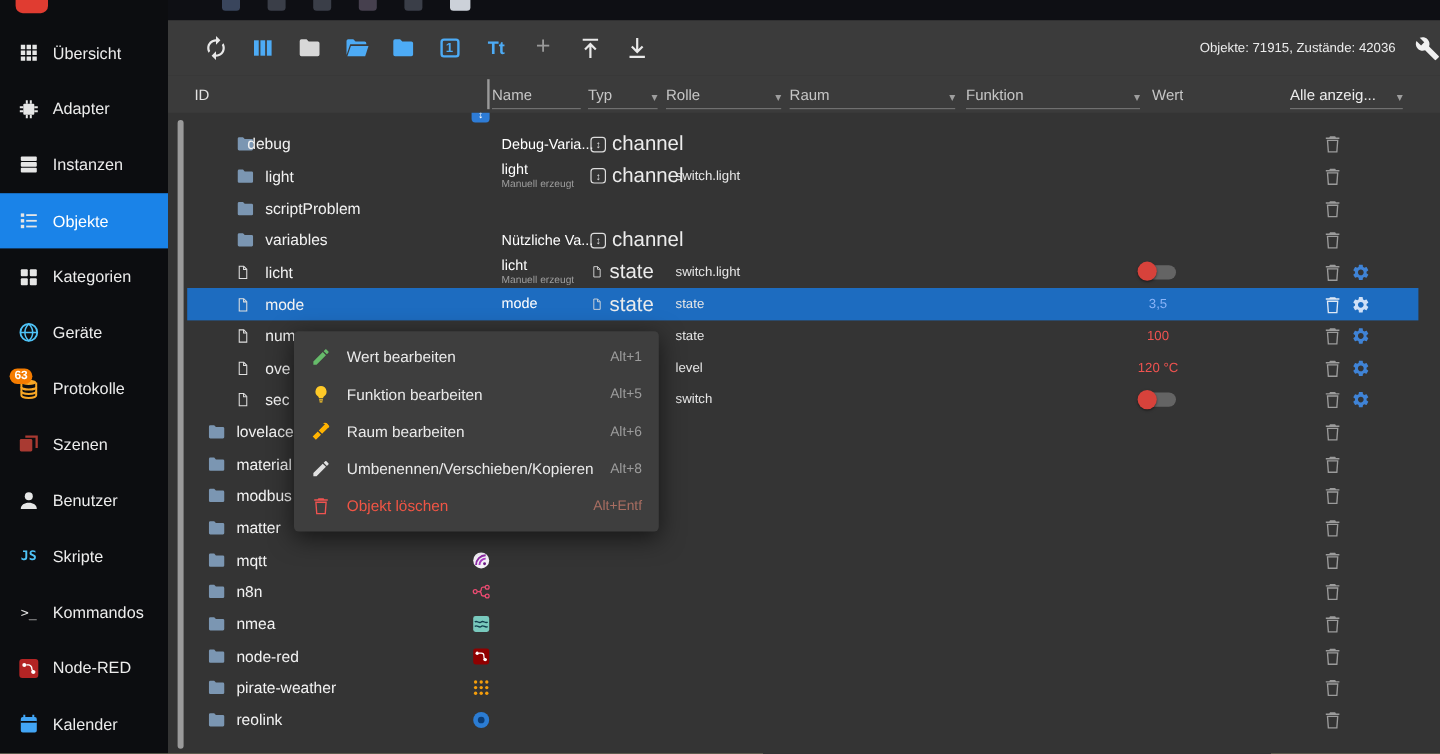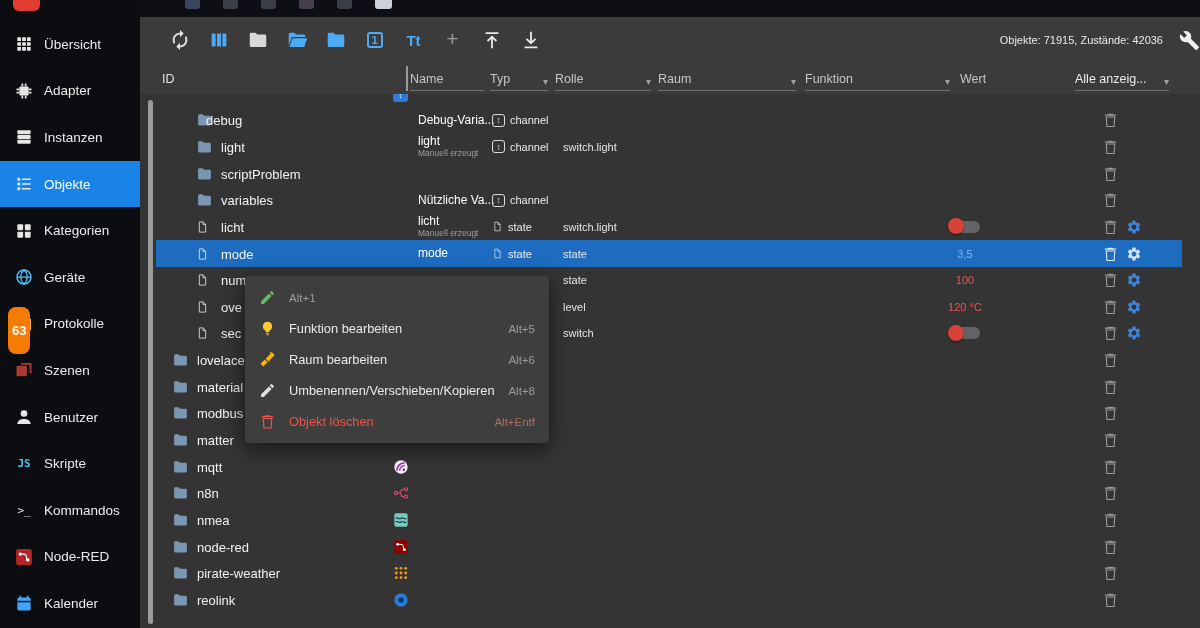--- a/index.html
+++ b/index.html
@@ -10,21 +10,21 @@
   .tic{font-family:"DejaVu Sans Mono",monospace;font-size:11px;display:flex;align-items:center;justify-content:center;width:100%;height:100%}
 
   
   .sidebar{position:absolute;left:0;top:0;bottom:0;width:140px;background:#0c0d10;z-index:40}
   .logo{position:absolute;top:-6px;left:13px;width:27px;height:17px;background:#e03c31;border-radius:6px;cursor:pointer}
   .side-nav{position:absolute;top:21px;left:0;right:0}
   .side-item{position:relative;height:46.6px;display:flex;align-items:center;padding-left:14px;gap:10px;cursor:pointer;font-size:13.5px;color:#ececec}
   .side-item.active{background:#1a83e8;color:#fff}
   .sicon{width:20px;height:20px;flex:none;display:flex;align-items:center;justify-content:center}
   .slabel{white-space:nowrap}
-  .badge{position:absolute;left:8px;top:6px;background:#f57c00;color:#fff;font-size:13px;font-weight:bold;padding:18px 4px;border-radius:8px;z-index:2;line-height:11px}
+  .badge{position:absolute;left:8px;top:6px;background:#f57c00;color:#fff;font-size:10px;font-weight:bold;padding:1px 4px;border-radius:8px;z-index:2;line-height:11px}
 
   
   .main{position:absolute;left:140px;right:0;top:0;bottom:0;background:#343434}
   .topstrip{position:absolute;top:0;left:0;right:0;height:17px;background:#0e0f14;display:flex;gap:23px;padding-left:45px;overflow:hidden;align-items:flex-start}
   .ghost{width:15px;height:12px;margin-top:-3px;background:#3a3e48;border-radius:3px;cursor:pointer}
   .ghost.g0{background:#39455c}.ghost.g3{background:#46404e}.ghost.g5{background:#ccd1d9;width:17px}
 
   .toolbar{position:absolute;top:17px;left:0;right:0;height:46px;background:#3b3b3b;display:flex;align-items:center}
   .tb-left{display:flex;align-items:center;gap:14px;padding-left:27px}
   .tb-btn{width:25px;height:25px;display:flex;align-items:center;justify-content:center;cursor:pointer}
@@ -59,21 +59,21 @@
   .cicon.folder{width:17px;height:17px;color:#7b96b2}
   .cicon.file{width:13px;height:16px;color:#e0e0e0}
   .cid{top:50%;transform:translateY(-50%);font-size:13px;color:#f2f2f2;white-space:nowrap}
   .aicon{left:253px;top:50%;transform:translateY(-50%);width:16px;height:16px}
   .cname{left:278px;width:76px;top:0;bottom:0;display:flex;flex-direction:column;justify-content:center;overflow:hidden}
   .nm{font-size:12px;color:#fff;line-height:13px;white-space:nowrap}
   .nsub{font-size:8.5px;color:#9e9e9e;line-height:10px;white-space:nowrap}
   .ctyp{left:352px;top:0;bottom:0;display:flex;align-items:center;gap:5px}
   .chanchip{width:13px;height:13px;border:1.4px solid #ddd;border-radius:3px;color:#ddd;font-size:8.5px;display:flex;align-items:center;justify-content:center;flex:none}
   .stateic{width:11px;height:13px;display:flex;color:#ddd;flex:none}
-  .typtext{font-size:11px;color:#ececec}
+  .typtext{font-size:17px;color:#ececec}
   .crolle{left:423px;top:50%;transform:translateY(-50%);font-size:11px;color:#e6e6e6;white-space:nowrap}
   .cwert{left:790px;width:70px;top:0;bottom:0;display:flex;align-items:center;justify-content:center}
   .vtext{font-size:11px}
   .sw{position:relative;width:30px;height:12px;border-radius:7px;background:#646464;display:inline-block}
   .knob{position:absolute;left:-2px;top:-2.5px;width:16px;height:16px;border-radius:50%;background:#d7423b;box-shadow:0 1px 2px rgba(0,0,0,.5)}
   .rtrash{left:962px;top:50%;transform:translateY(-50%);width:17px;height:17px;color:#9b9b9b}
   .rgear{left:986px;top:50%;transform:translateY(-50%);width:16px;height:16px;color:#3f83d6}
   .row.selected .rtrash{color:#dfe9f5}
   .row.selected .rgear{color:#cfe0f7}
 
@@ -764,20 +764,21 @@
           </span>
         </div>
       </div>
     <div class="ctx" id="ctxmenu">
  <div class="ctx-item">
    <span class="micon" style="color:#66bb6a">
             <svg class="ic" viewBox="0 0 24 24" fill="currentColor" aria-hidden="true">
               <path d="M3 17.25V21h3.75L17.81 9.94l-3.75-3.75L3 17.25zM20.71 7.04c.39-.39.39-1.02 0-1.41l-2.34-2.34c-.39-.39-1.02-.39-1.41 0l-1.83 1.83 3.75 3.75 1.83-1.83z"></path>
             </svg>
           </span>
+   <span class="mlabel">Wert bearbeiten</span>
    <span class="mshort">Alt+1</span>
  </div>
  <div class="ctx-item">
    <span class="micon" style="color:#ffca28">
             <svg class="ic" viewBox="0 0 24 24" fill="currentColor" aria-hidden="true">
               <path d="M12 2.3a6.6 6.6 0 0 0-3.7 12c.64.5 1.2 1.3 1.2 2.1v.4h5v-.4c0-.8.55-1.6 1.2-2.1a6.6 6.6 0 0 0-3.7-12z"></path>
               <rect x="9.5" y="18" width="5" height="1.5" rx=".75"></rect>
               <rect x="10.1" y="20.3" width="3.8" height="1.4" rx=".7"></rect>
             </svg>
           </span>

